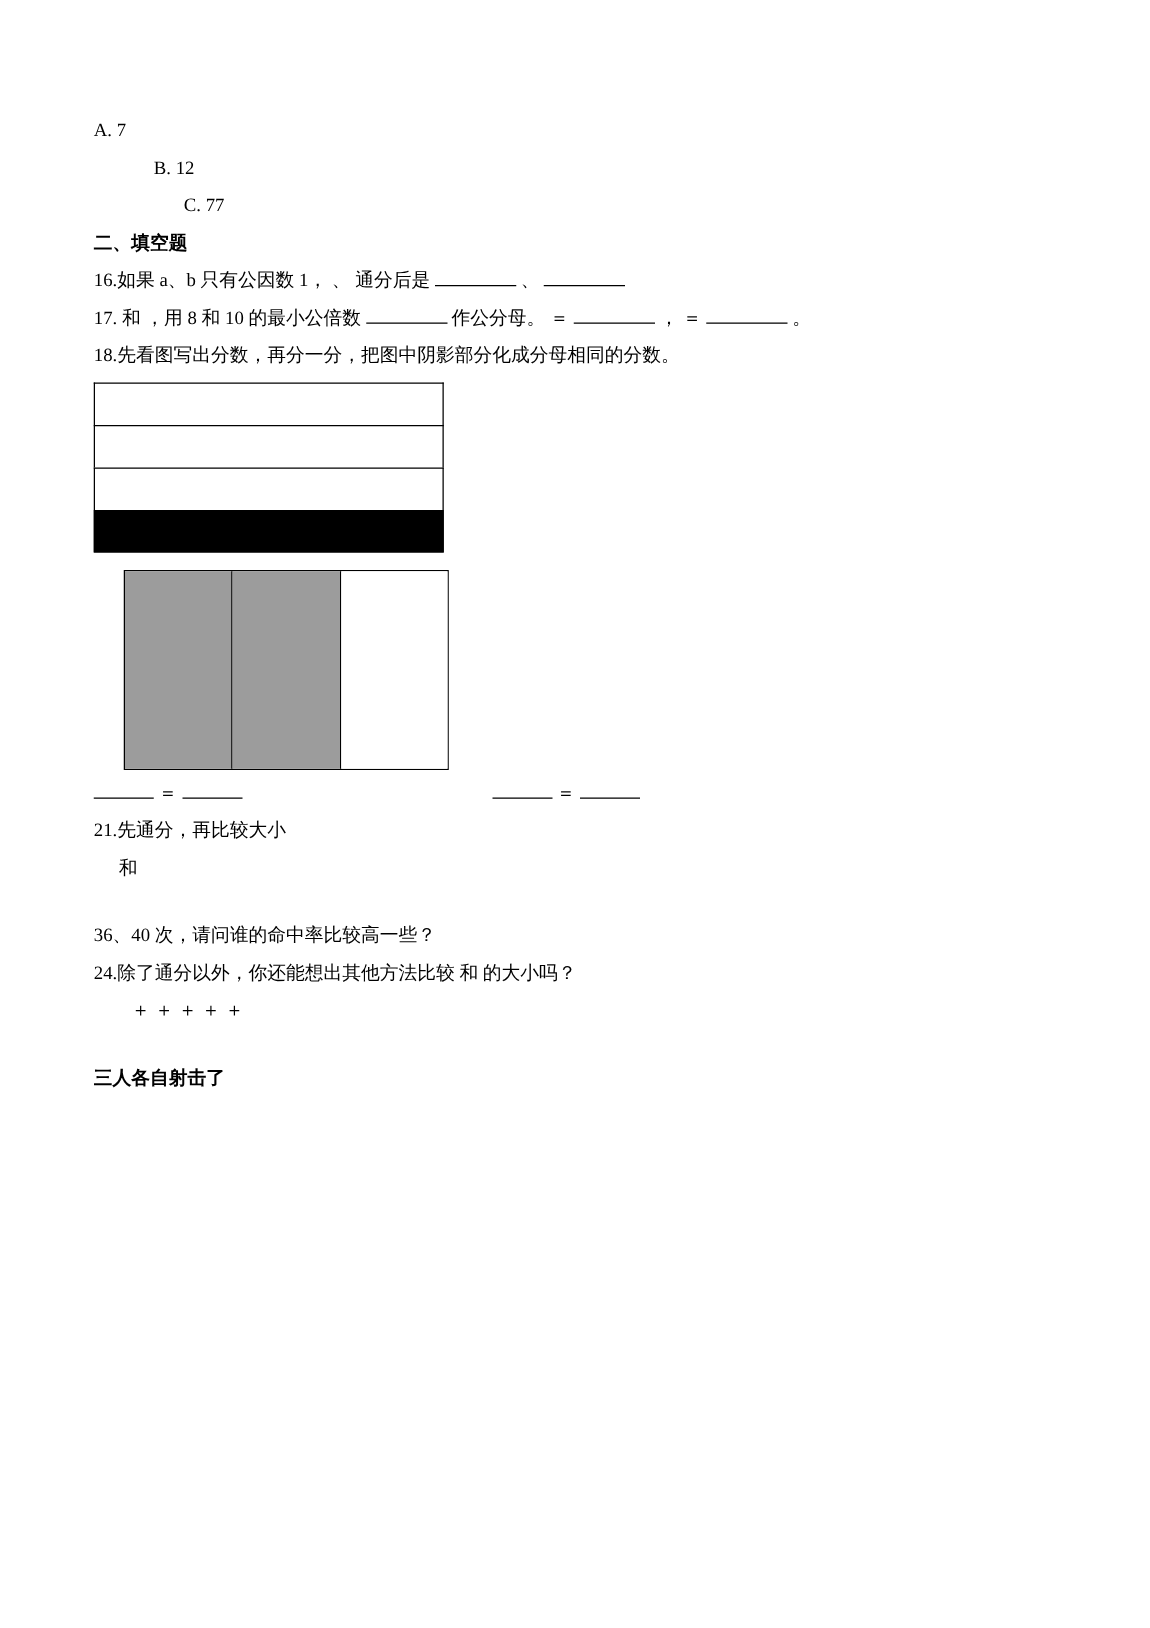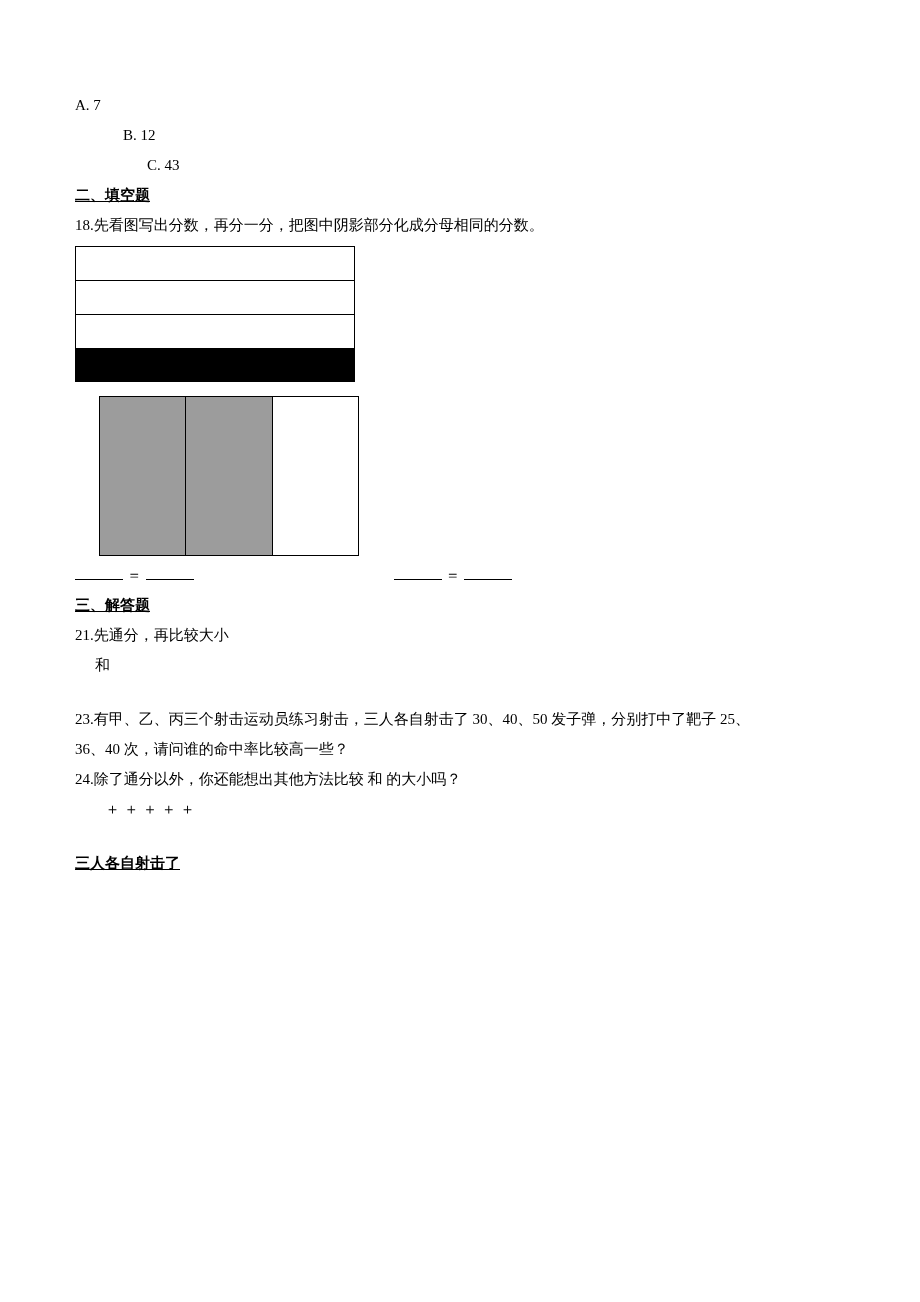--- a/index.html
+++ b/index.html
@@ -12,21 +12,21 @@
     line-height: 2;
   }
   .page {
     width: 880px;
     min-height: 1302px;
     padding: 90px 75px 40px 75px;
     box-sizing: border-box;
   }
   .opt-b { padding-left: 48px; }
   .opt-c { padding-left: 72px; }
-  .section-title { font-weight: bold; text-decoration: underline; }
+  .section-title { font-weight: bold; }
   .underline {
     display: inline-block;
     border-bottom: 1px solid #000;
     min-width: 65px;
     height: 1em;
     vertical-align: baseline;
   }
   .underline.sm { min-width: 48px; }
   .figures-row {
     margin: 6px 0 2px 0;
@@ -70,25 +70,40 @@
   .q25-sub { padding-left: 30px; }
   .spacer { height: 24px; }
 </style>
 </head>
 <body>
 
 <div class="page">
 
   <div>A.   7</div>
   <div class="opt-b">B.   12</div>
-  <div class="opt-c">C.   43</div>
+  <div class="opt-c">C.   77</div>
 
   <div class="section-title">二、填空题</div>
 
+  <div>
+    <span>16.如果 a、b 只有公因数 1，   、   通分后是</span>
+    <span class="underline"></span>
+    <span>、</span>
+    <span class="underline"></span>
+  </div>
 
+  <div>
+    <span>17.   和   ，用 8 和 10 的最小公倍数</span>
+    <span class="underline"></span>
+    <span>作公分母。  ＝</span>
+    <span class="underline"></span>
+    <span>，  ＝</span>
+    <span class="underline"></span>
+    <span>。</span>
+  </div>
 
   <div>18.先看图写出分数，再分一分，把图中阴影部分化成分母相同的分数。</div>
 
   <div class="figures-row">
     <div class="fig1">
       <div class="row"></div>
       <div class="row"></div>
       <div class="row"></div>
       <div class="row dark"></div>
     </div>
@@ -107,28 +122,26 @@
     </div>
     <div>
       <span class="underline sm"></span>
       <span>＝</span>
       <span class="underline sm"></span>
     </div>
   </div>
 
 
 
-  <div class="section-title">三、解答题</div>
 
   <div>21.先通分，再比较大小</div>
   <div class="q21-sub">和</div>
 
   <div class="spacer"></div>
 
-  <div>23.有甲、乙、丙三个射击运动员练习射击，三人各自射击了 30、40、50 发子弹，分别打中了靶子 25、</div>
   <div>36、40 次，请问谁的命中率比较高一些？</div>
 
   <div>24.除了通分以外，你还能想出其他方法比较    和    的大小吗？</div>
 
   <div class="q25-sub">＋    ＋    ＋    ＋    ＋</div>
 
   <div class="spacer"></div>
 
   <div class="section-title">三人各自射击了</div>
 

